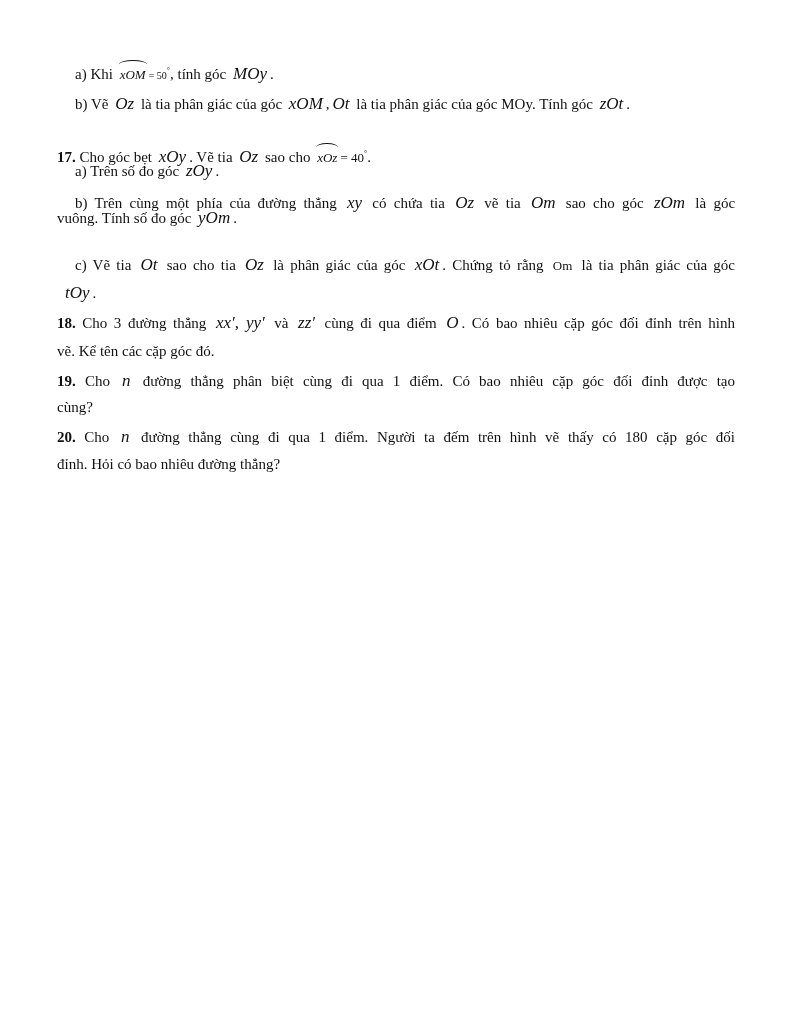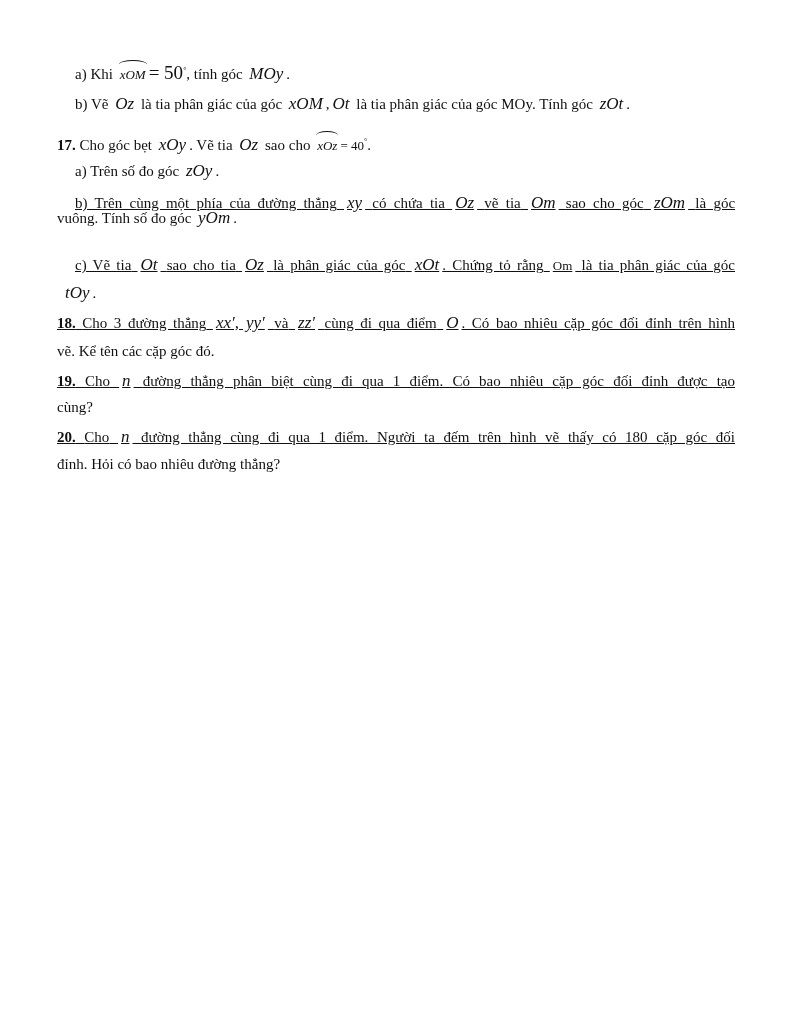--- a/index.html
+++ b/index.html
@@ -1,47 +1,47 @@
 <!DOCTYPE html>
 <html><head>
 <meta charset="utf-8">
 <style>
   html, body { margin: 0; padding: 0; background: #ffffff; }
   body { width: 792px; height: 1024px; position: relative; overflow: hidden;
          font-family: "Liberation Serif", serif; color: #111; font-size: 15px; }
   .line { position: absolute; left: 57px; width: 678px; white-space: nowrap; line-height: 20px; }
   .indent { left: 75px; width: 660px; }
-  .just { text-align: justify; text-align-last: justify; white-space: normal; text-decoration: underline; }
+  .just { text-align: justify; text-align-last: justify; white-space: normal; }
   .m { font-style: italic; font-size: 17px; margin: 0 3px; }
   .up { font-style: normal; font-size: 13px; margin: 0 3px; }
   .arc { position: relative; display: inline-block; font-style: italic; font-size: 13px; margin: 0 3px; }
   .arc::before { content: ""; position: absolute; left: -1px; right: -1px; top: -5px; height: 8px;
                  border-top: 1.2px solid #111; border-radius: 50% 50% 0 0; }
   .deg { font-size: 8px; vertical-align: super; }
   b { font-weight: bold; }
 </style>
 </head>
 <body>
 
 <div class="line indent" style="top:61px">
   <span>a) Khi</span>
-  <span class="arc">xOM</span><span style="font-size:19px">= 50</span><span class="deg">°</span><span>, tính góc</span>
+  <span class="arc">xOM</span><span style="font-size:10px">= 50</span><span class="deg">°</span><span>, tính góc</span>
   <span class="m">MOy</span><span>.</span>
 </div>
 
 <div class="line indent" style="top:94px">
   <span>b) Vẽ</span>
   <span class="m">Oz</span>
   <span>là tia phân giác của góc</span>
   <span class="m">xOM</span><span>,</span><span class="m">Ot</span>
   <span>là tia phân giác của góc MOy. Tính góc</span>
   <span class="m">zOt</span><span>.</span>
 </div>
 
-<div class="line" style="top:132px">
+<div class="line" style="top:144px">
   <b>17.</b>
   <span>Cho góc bẹt</span>
   <span class="m">xOy</span><span>. Vẽ tia</span>
   <span class="m">Oz</span>
   <span>sao cho</span>
   <span class="arc">xOz</span><span style="font-size:13px">= 40</span><span class="deg">°</span><span>.</span>
 </div>
 
 <div class="line indent" style="top:161px">
   <span>a) Trên số đo góc</span>

